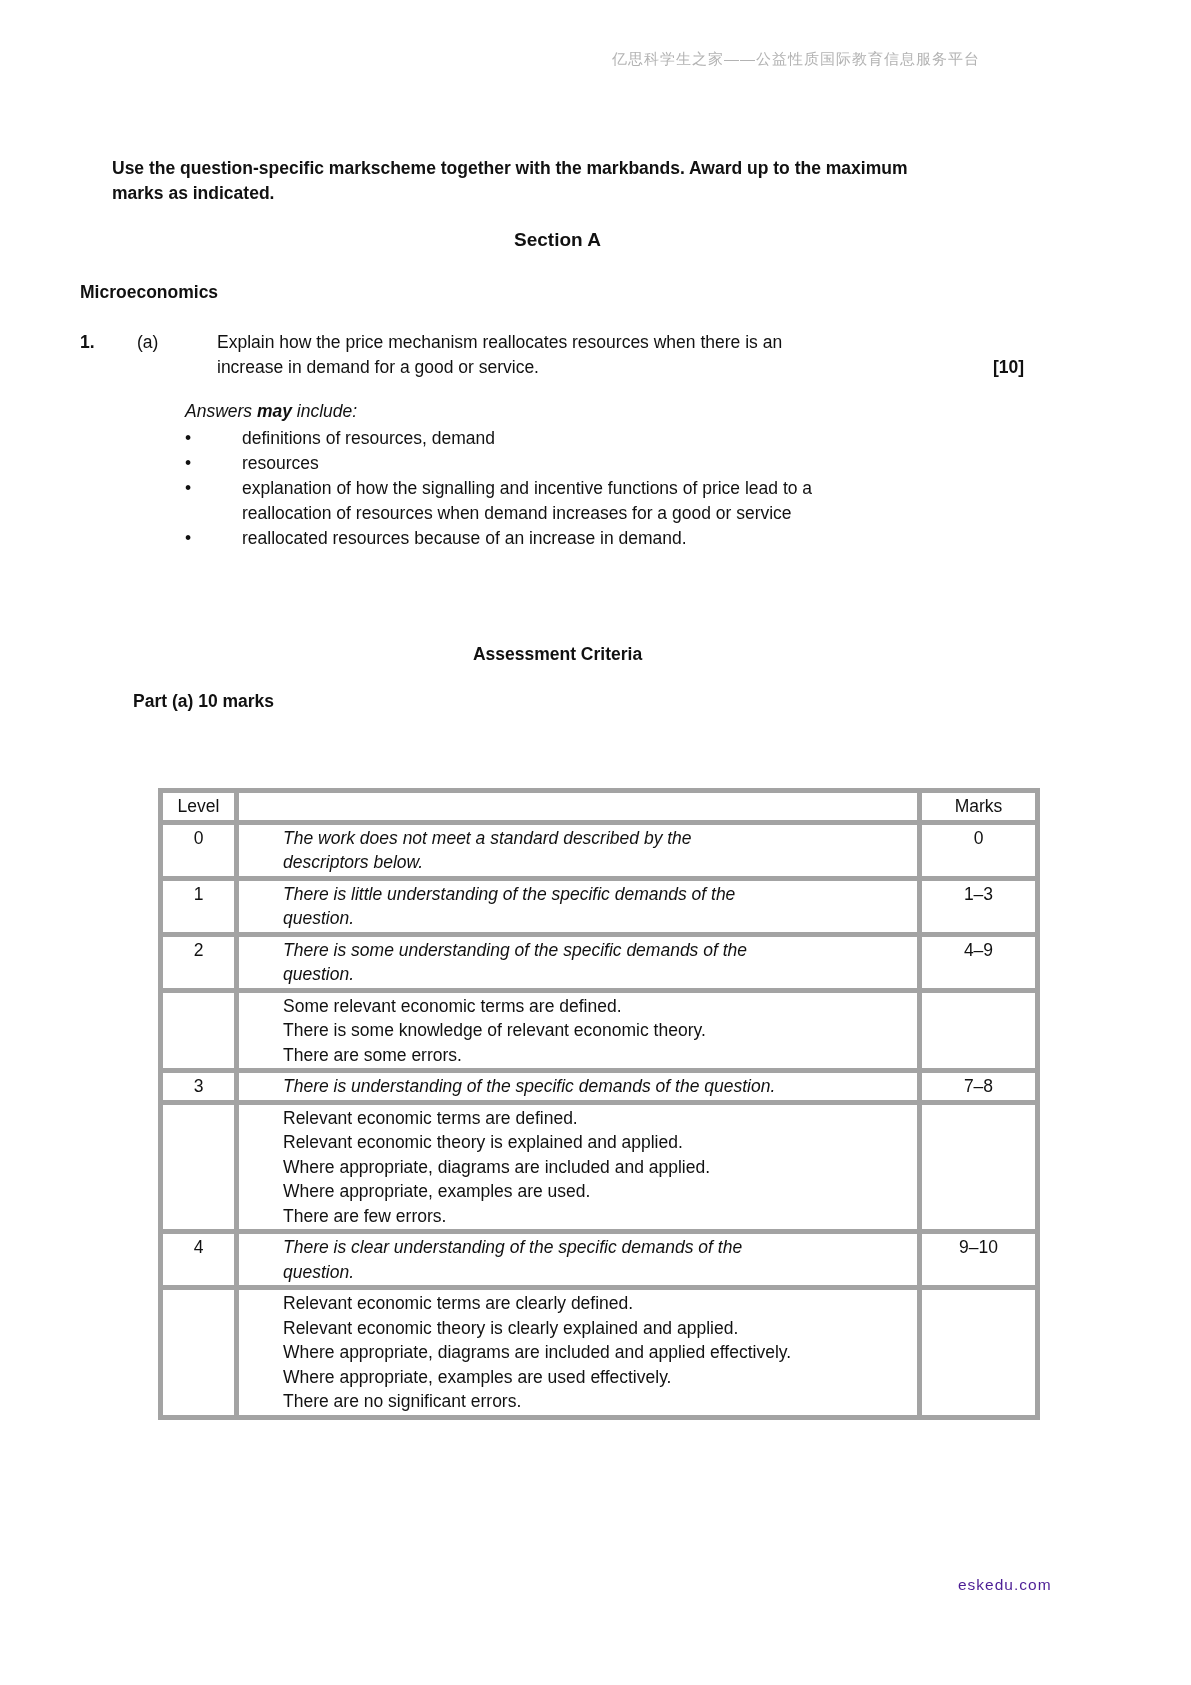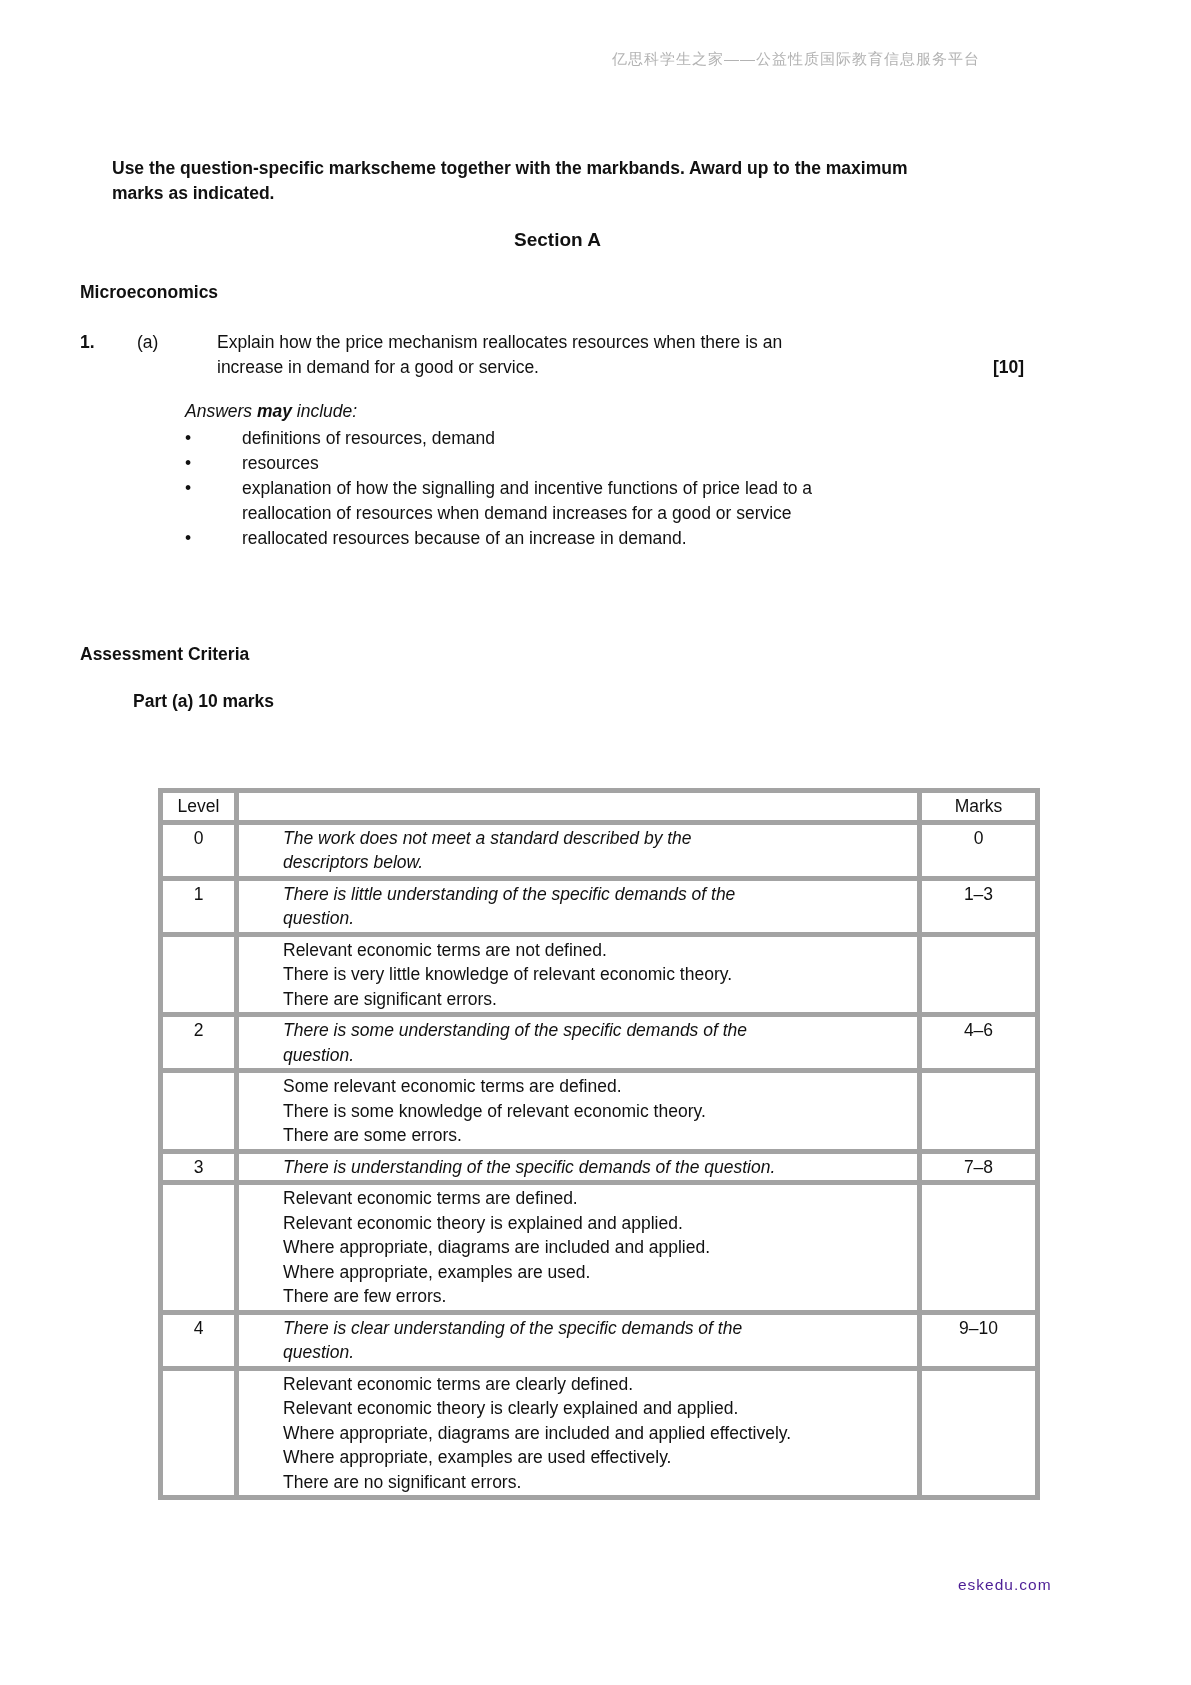--- a/index.html
+++ b/index.html
@@ -21,21 +21,21 @@
   .qpart{width:48px;}
   .qtext{width:700px;}
   .qmarks{position:absolute;left:913px;top:25px;font-weight:bold;}
   .answers{left:185px;top:399px;width:712px;font-size:17.5px;line-height:25px;}
   .lead{font-style:italic;margin-bottom:2px;}
   .lead .m{font-weight:bold;}
   .bullet{display:flex;}
   .bullet .dot{width:25px;flex:0 0 25px;}
   .bullet .btxt{width:687px;}
   .jline{white-space:normal;text-align:justify;text-align-last:justify;}
-  .ac-title{left:80px;top:644px;width:955px;text-align:left;font-size:17.5px;font-weight:bold;}
+  .ac-title{left:80px;top:644px;width:955px;text-align:center;font-size:17.5px;font-weight:bold;}
   .part-label{left:133px;top:691px;font-size:17.5px;font-weight:bold;}
   .tbl-wrap{left:158px;top:788px;width:877px;}
   table.mark-table{border-collapse:collapse;width:877px;font-size:17.5px;line-height:24.5px;table-layout:fixed;}
   table.mark-table th, table.mark-table td{
     border:5px solid #a3a3a3;vertical-align:top;padding:1px 12px;
   }
   col.c-level{width:76px;} col.c-desc{width:683px;} col.c-marks{width:118px;}
   .cell-center{text-align:center;padding:1px 2px;}
   td.desc-cell .line{white-space:normal;}
   tr.italic-row td.desc-cell{font-style:italic;}
@@ -126,36 +126,27 @@
           <td class="cell-center">0</td>
         </tr>
         <tr class="italic-row">
           <td class="cell-center">1</td>
           <td class="desc-cell">
             <div class="line">There is little understanding of the specific demands of the</div>
             <div class="line">question.</div>
           </td>
           <td class="cell-center">1–3</td>
         </tr>
-        <tr>
-          <td class="cell-center"></td>
-          <td class="desc-cell">
-            <div class="line">Relevant economic terms are not defined.</div>
-            <div class="line">There is very little knowledge of relevant economic theory.</div>
-            <div class="line">There are significant errors.</div>
-          </td>
-          <td class="cell-center"></td>
-        </tr>
         <tr class="italic-row">
           <td class="cell-center">2</td>
           <td class="desc-cell">
             <div class="line">There is some understanding of the specific demands of the</div>
             <div class="line">question.</div>
           </td>
-          <td class="cell-center">4–6</td>
+          <td class="cell-center">4–9</td>
         </tr>
         <tr>
           <td class="cell-center"></td>
           <td class="desc-cell">
             <div class="line">Some relevant economic terms are defined.</div>
             <div class="line">There is some knowledge of relevant economic theory.</div>
             <div class="line">There are some errors.</div>
           </td>
           <td class="cell-center"></td>
         </tr>

